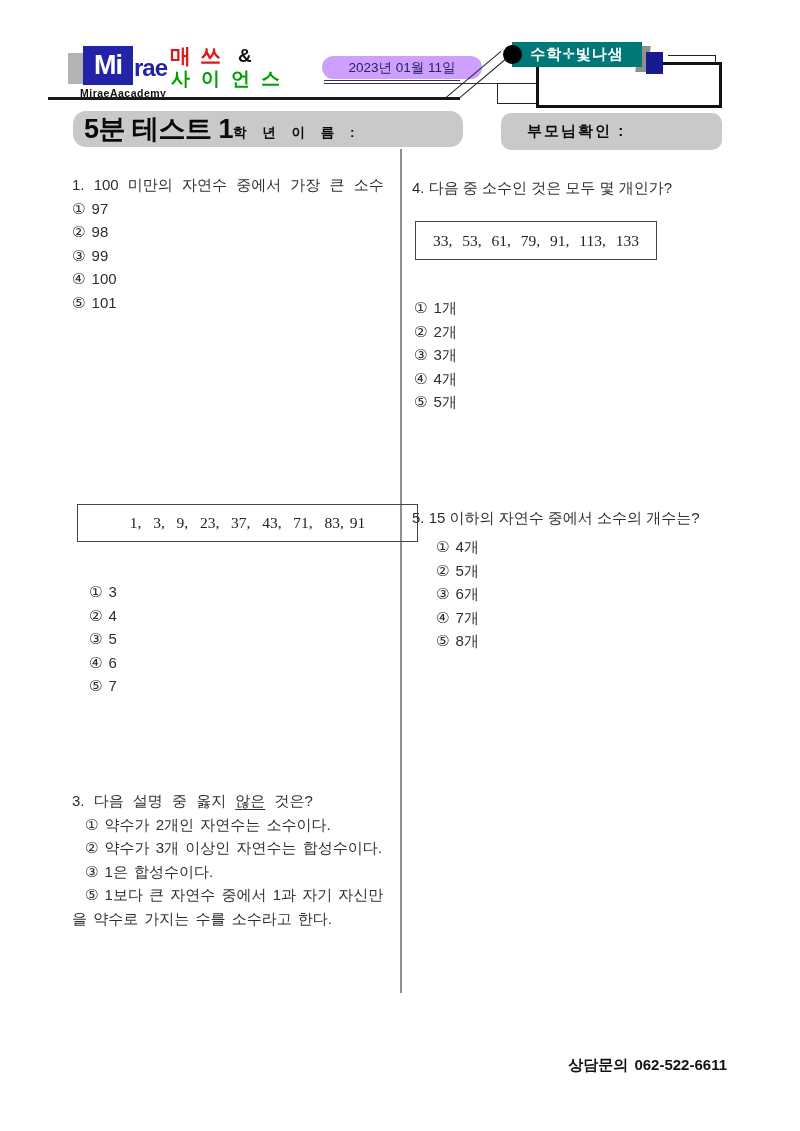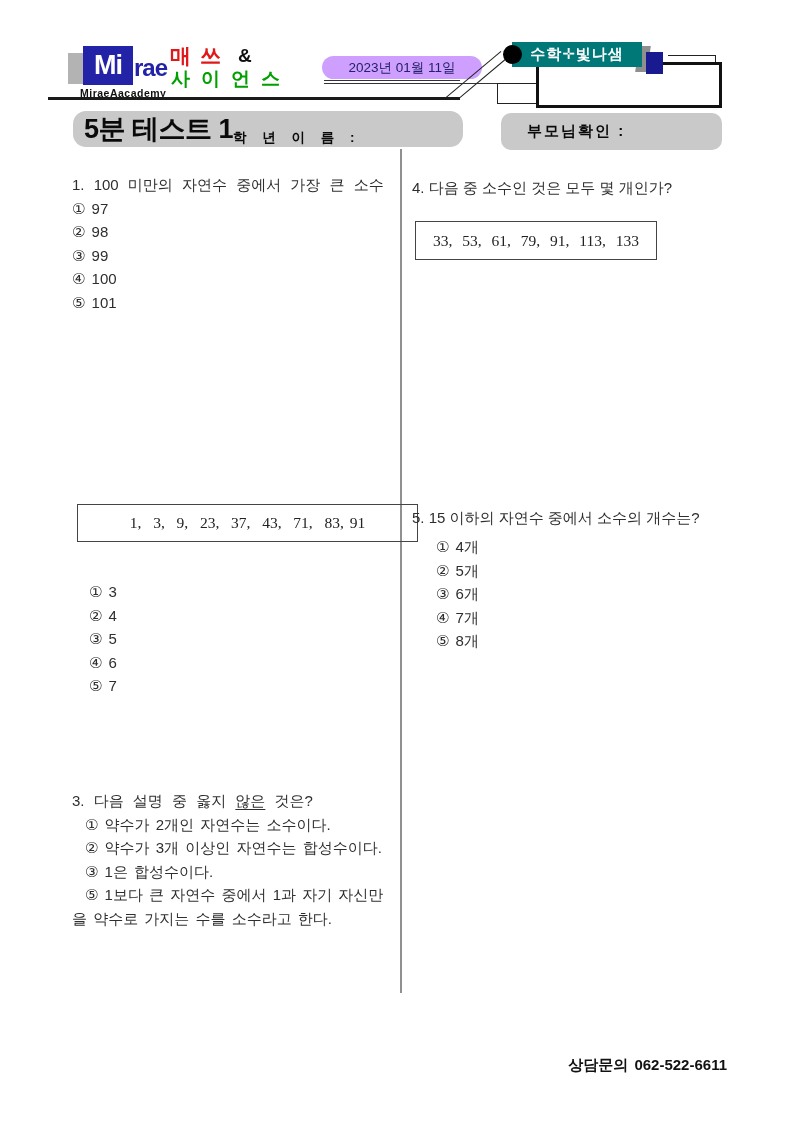--- a/index.html
+++ b/index.html
@@ -53,21 +53,21 @@
     display: flex; align-items: center; justify-content: center;
     color: #ffffff; font-weight: bold; font-size: 15px; letter-spacing: 1px;
   }
   .badge-dot { left: 503px; top: 45px; width: 19px; height: 19px; border-radius: 50%; background: #000; z-index: 5; }
   .badge-shadow { left: 637px; top: 46px; width: 12px; height: 26px; background: #8f8f8f; z-index: 3; transform: skewX(-8deg); }
   .badge-square { left: 646px; top: 52px; width: 17px; height: 22px; background: #1a1a90; z-index: 4; }
 
   
   .bar-left {
     left: 73px; top: 111px; width: 390px; height: 36px; background: #c9c9c9; border-radius: 13px;
-    display: flex; align-items: flex-end; padding-left: 11px; z-index: 2;
+    display: flex; align-items: center; padding-left: 11px; z-index: 2;
   }
   .bar-left .big { font-size: 27px; font-weight: bold; color: #0a0a0a; letter-spacing: -0.5px; }
   .bar-left .small { font-size: 13.5px; font-weight: bold; color: #0a0a0a; letter-spacing: 6px; margin-top: 7px; }
   .bar-right {
     left: 501px; top: 113px; width: 221px; height: 37px; background: #c9c9c9; border-radius: 10px;
     display: flex; align-items: center; padding-left: 26px;
     font-size: 15px; font-weight: bold; color: #0a0a0a; letter-spacing: 2px; z-index: 2;
   }
 
   .divider { left: 400px; top: 149px; width: 1.5px; height: 844px; background: #909090; }
@@ -160,20 +160,27 @@
     <div class="t"><span>3. 다음 설명 중 옳지 </span><span class="u">않은</span><span> 것은?</span></div>
     <div class="opt indent">① 약수가 2개인 자연수는 소수이다.</div>
     <div class="opt indent">② 약수가 3개 이상인 자연수는 합성수이다.</div>
     <div class="opt indent">③ 1은 합성수이다.</div>
     <div class="opt indent t">⑤ 1보다 큰 자연수 중에서 1과 자기 자신만</div>
     <div class="opt">을 약수로 가지는 수를 소수라고 한다.</div>
   </div>
 
   <div class="abs q q4-title t">4. 다음 중 소수인 것은 모두 몇 개인가?</div>
   <div class="abs numbox q4-box">33, 53, 61, 79, 91, 113, 133</div>
+  <div class="abs q q4-opts">
+    <div class="opt">① 1개</div>
+    <div class="opt">② 2개</div>
+    <div class="opt">③ 3개</div>
+    <div class="opt">④ 4개</div>
+    <div class="opt">⑤ 5개</div>
+  </div>
 
   <div class="abs q q5-title t">5. 15 이하의 자연수 중에서 소수의 개수는?</div>
   <div class="abs q q5-opts">
     <div class="opt">① 4개</div>
     <div class="opt">② 5개</div>
     <div class="opt">③ 6개</div>
     <div class="opt">④ 7개</div>
     <div class="opt">⑤ 8개</div>
   </div>
 

